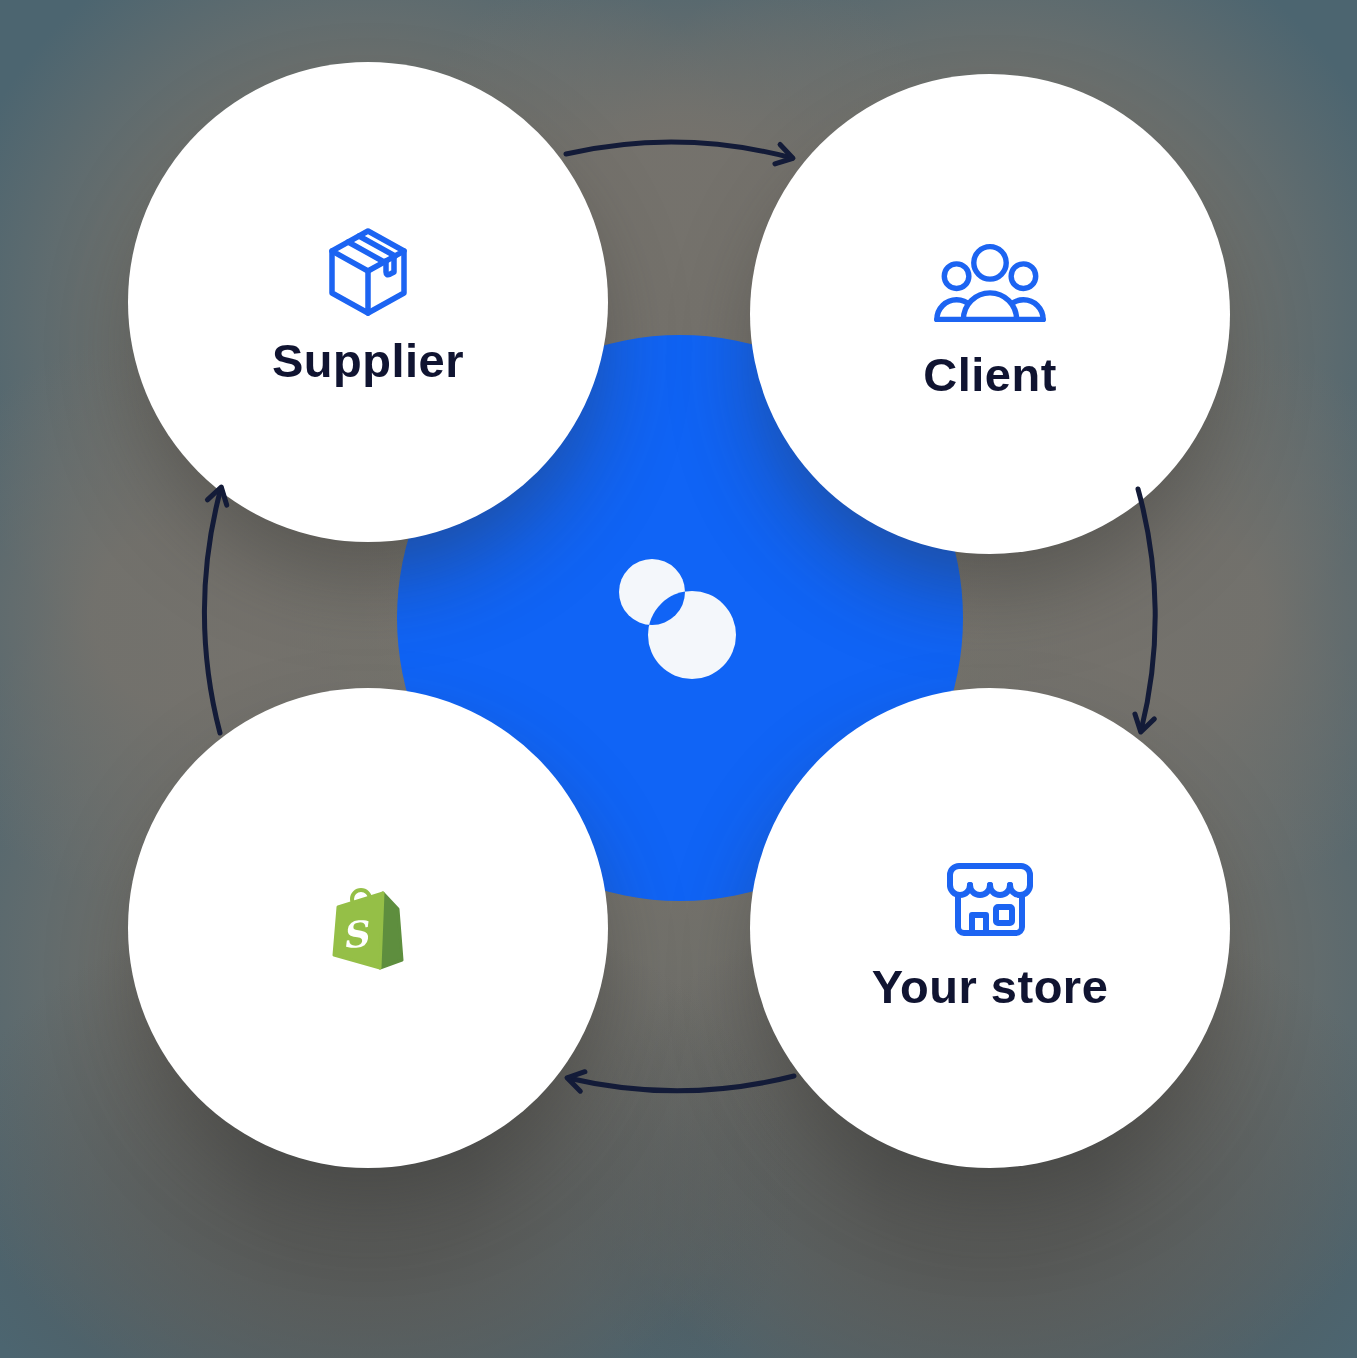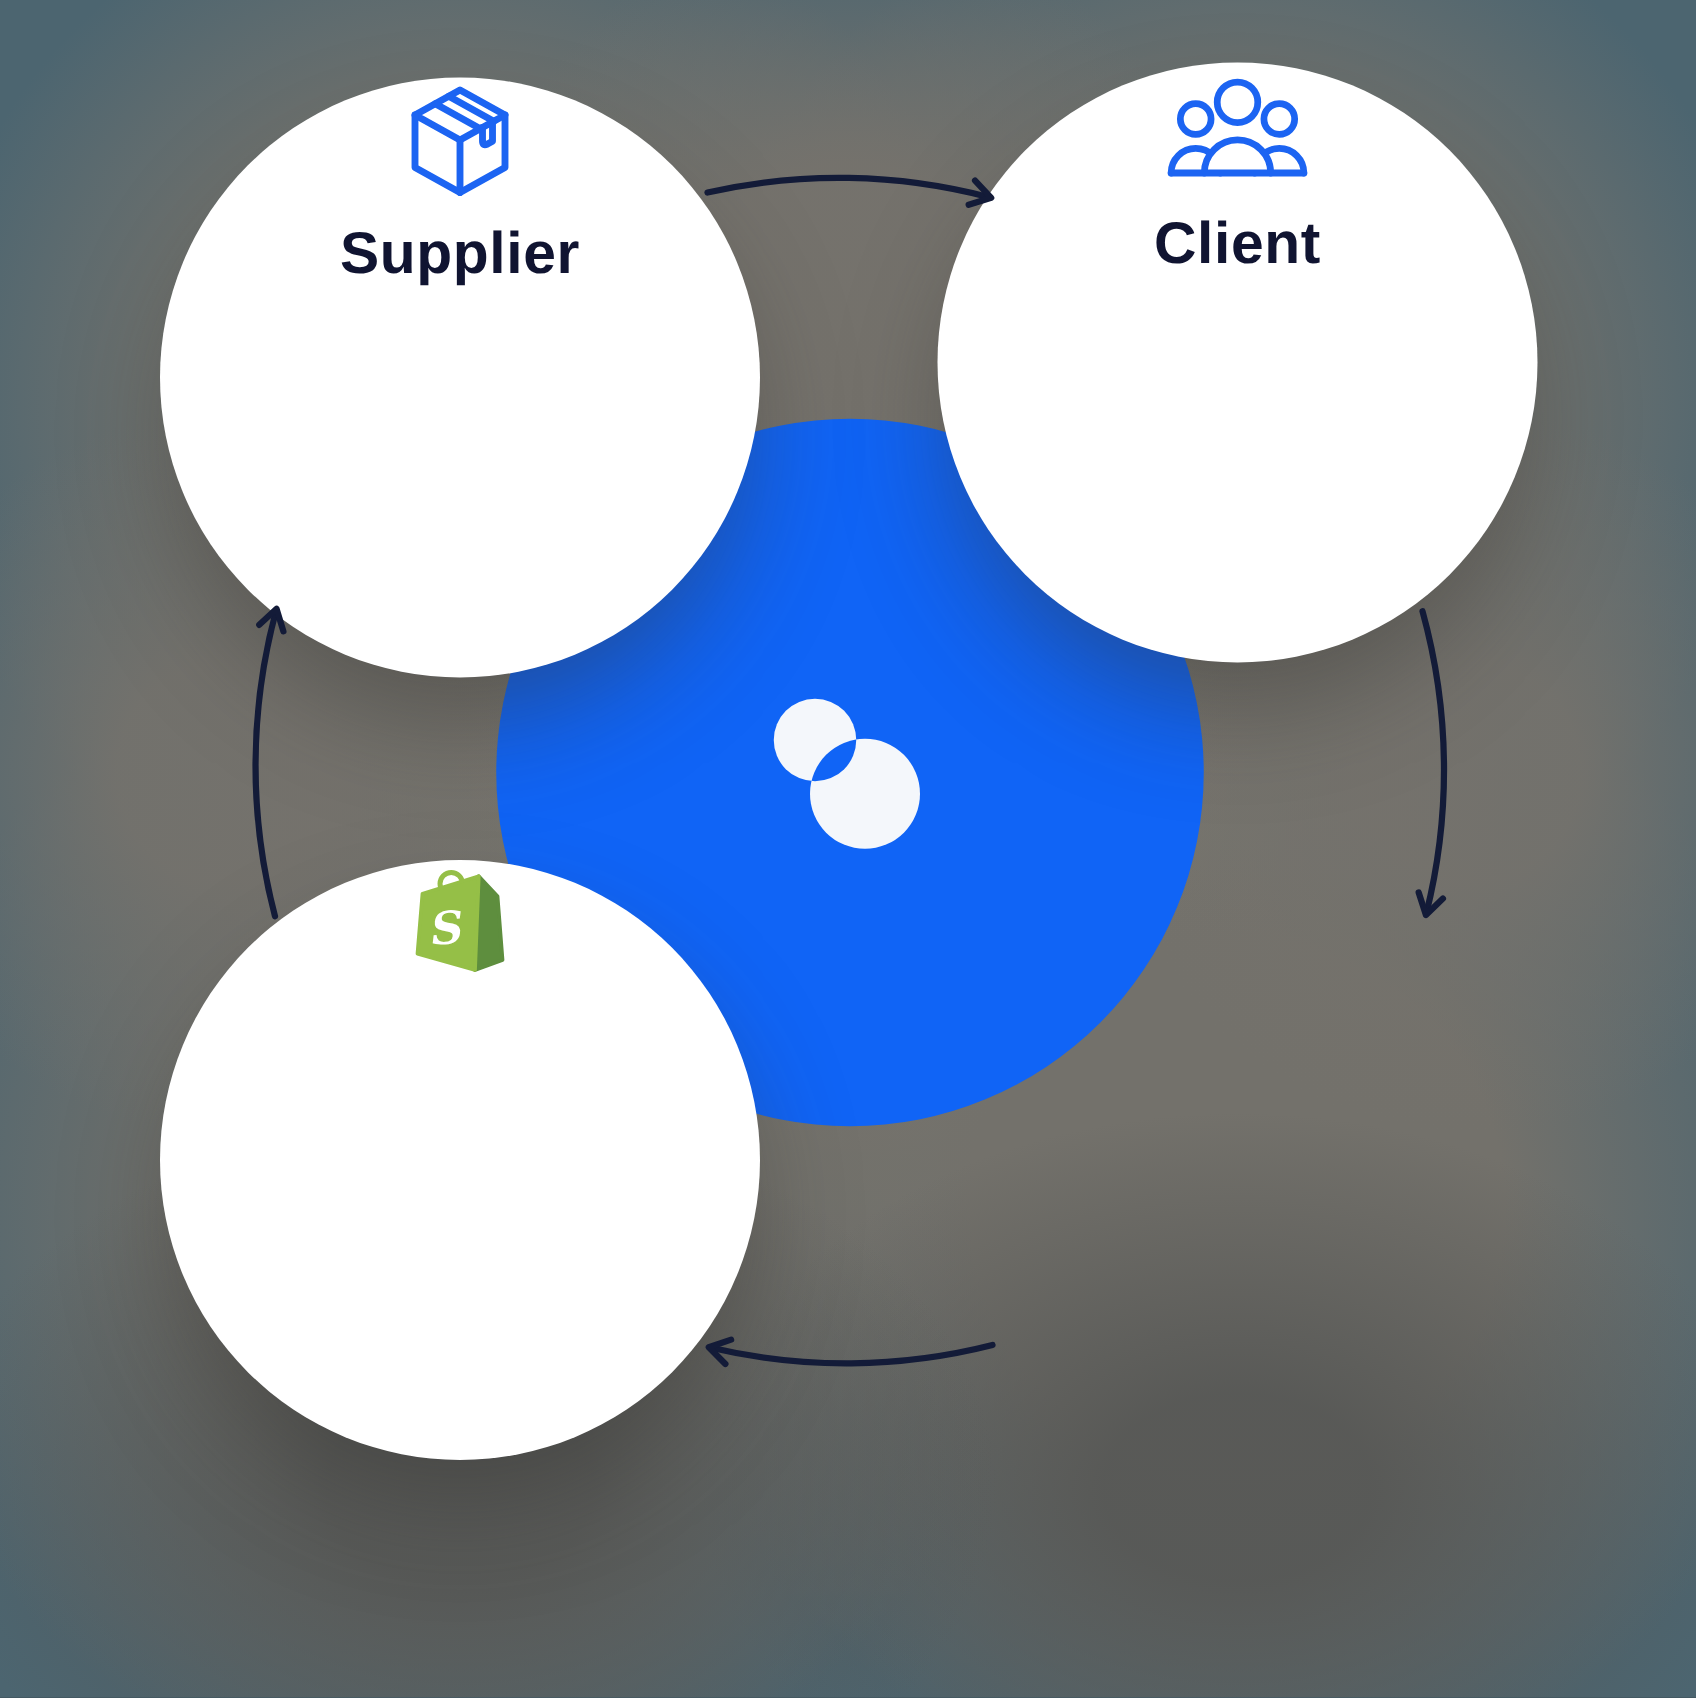--- a/index.html
+++ b/index.html
@@ -22,26 +22,26 @@
     background-color:#4C6570;
   }
   .center-circle{
     position:absolute;left:397px;top:335px;width:566px;height:566px;
     border-radius:50%;background:#1064F6;z-index:1;
     display:flex;align-items:center;justify-content:center;
   }
   .node{
     position:absolute;width:480px;height:480px;border-radius:50%;
     background:#FFFFFF;z-index:2;
-    display:flex;flex-direction:column;align-items:center;justify-content:flex-start;
+    display:flex;flex-direction:column;align-items:center;justify-content:center;
     gap:20px;
     box-shadow:0 45px 90px -12px rgba(50,50,48,0.45);
   }
   .node-supplier{left:128px;top:62px;}
-  .node-client{left:750px;top:50px;gap:24px;}
+  .node-client{left:750px;top:74px;gap:24px;}
   .node-shopify{left:128px;top:688px;}
   .node-store{left:750px;top:688px;}
   .node .label{
     font-size:47px;font-weight:700;color:#101431;letter-spacing:0.5px;
     line-height:1;
   }
   .icon-box{height:96px;display:flex;align-items:flex-end;justify-content:center;}
   .arrows{position:absolute;left:0;top:0;z-index:3;pointer-events:none;}
 </style>
 </head>
@@ -109,14 +109,29 @@
     <span class="icon-box">
       <svg width="80" height="90" viewBox="0 0 80 90">
         <circle cx="33" cy="13" r="9" fill="none" stroke="#95BF47" stroke-width="4"></circle>
         <path d="M55 7 L70 23 L74 74 L52 82 Z" fill="#5E8E3E" stroke="#5E8E3E" stroke-width="3" stroke-linejoin="round"></path>
         <path d="M10 21 L55 7 L52 82 L6 69 Z" fill="#95BF47" stroke="#95BF47" stroke-width="3" stroke-linejoin="round"></path>
         <text x="30" y="61" text-anchor="middle" fill="#FFFFFF" font-family="DejaVu Serif, serif" font-style="italic" font-weight="bold" font-size="36" transform="rotate(-4 30 50)">S</text>
       </svg>
     </span>
   </div>
 
+  <div class="node node-store">
+    <span class="icon-box">
+      <svg width="96" height="86" viewBox="0 0 96 86" fill="none" stroke="#1C64F2" stroke-width="6" stroke-linecap="round" stroke-linejoin="round">
+        <path d="M8 28 V18 a9 9 0 0 1 9-9 h62 a9 9 0 0 1 9 9 v10"></path>
+        <path d="M8 28 a10 10 0 0 0 20 0"></path>
+        <path d="M28 28 a10 10 0 0 0 20 0"></path>
+        <path d="M48 28 a10 10 0 0 0 20 0"></path>
+        <path d="M68 28 a10 10 0 0 0 20 0"></path>
+        <path d="M16 40 v30 a6 6 0 0 0 6 6 h52 a6 6 0 0 0 6 -6 V40"></path>
+        <path d="M30 76 V58 h14 V76"></path>
+        <rect x="54" y="50" width="16" height="16" rx="2"></rect>
+      </svg>
+    </span>
+    <span class="label">Your store</span>
+  </div>
 
 </div>
 
 </body></html>

